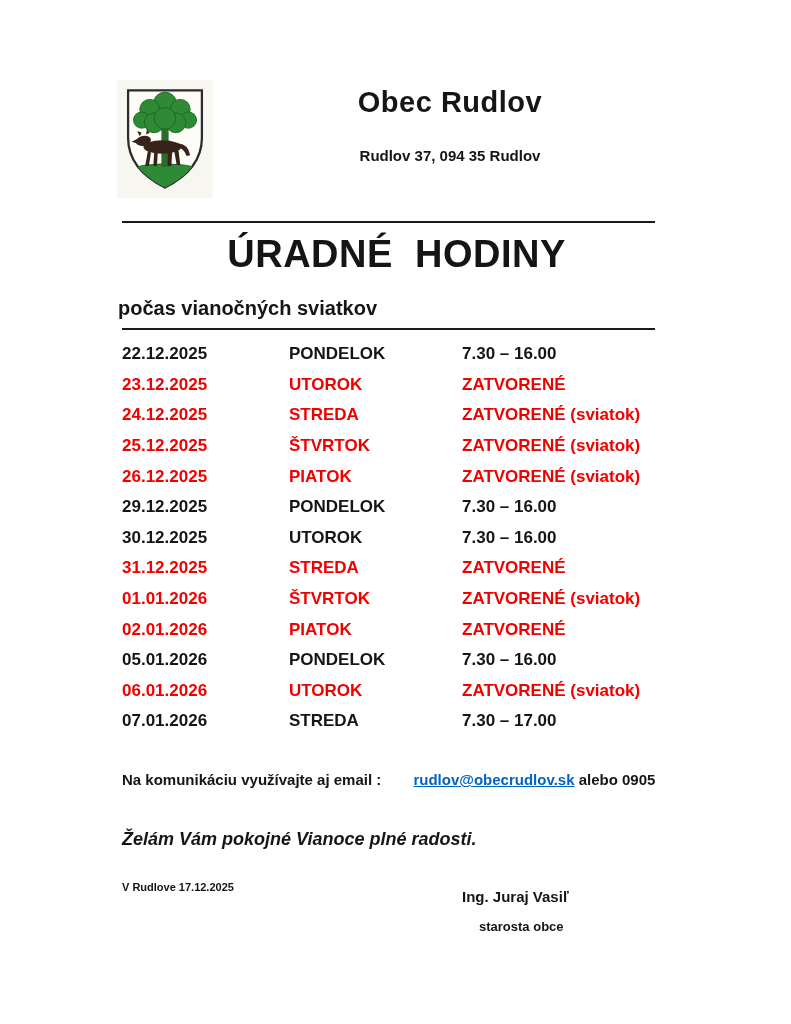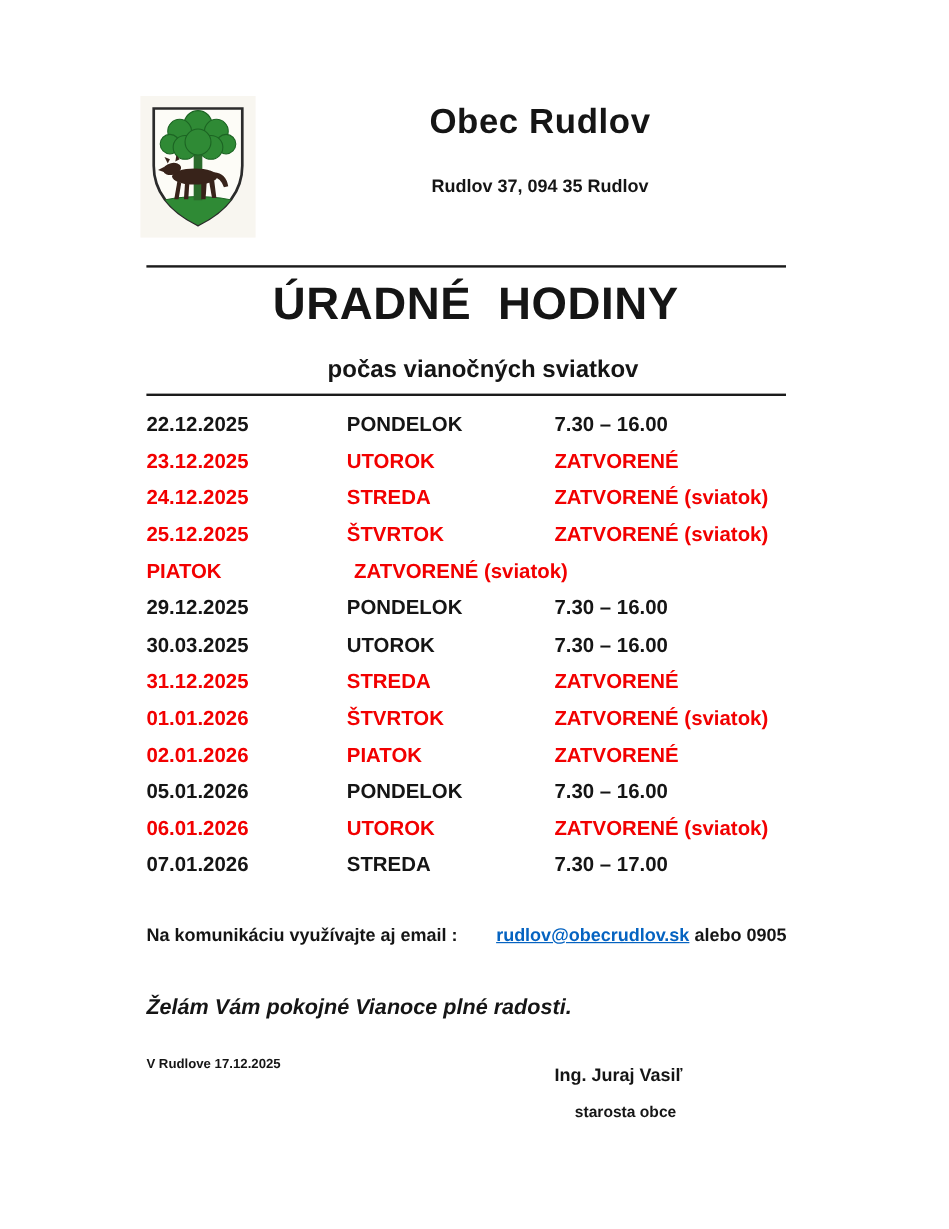--- a/index.html
+++ b/index.html
@@ -15,21 +15,21 @@
   .header-text{position:absolute;left:300px;top:86px;width:300px;text-align:center;}
   .org-name{font-size:29px;letter-spacing:0.5px;}
   .org-address{font-size:15px;margin-top:28px;}
   .divider{position:absolute;left:122px;width:549px;height:0;border-top:2px solid #1b1b1b;}
   .divider.top{top:221px;}
   .divider.bottom{top:328px;}
   .main-title{
     position:absolute;left:122px;top:233px;width:549px;text-align:center;
     font-size:38px;white-space:pre;letter-spacing:0.5px;
   }
-  .subtitle{position:absolute;left:128px;top:297px;width:549px;text-align:center;font-size:20px;}
+  .subtitle{position:absolute;left:118px;top:297px;width:549px;text-align:left;font-size:20px;}
   .schedule{position:absolute;left:122px;top:339px;width:560px;font-size:17px;}
   .row{display:flex;height:30.6px;align-items:center;}
   .c-date{width:167px;}
   .c-day{width:173px;}
   .c-hours{flex:1;}
   .row.closed{color:#f20000;}
   .contact{position:absolute;left:122px;top:771px;font-size:15px;width:600px;}
   .email{color:#0563c1;text-decoration:underline;cursor:pointer;margin-left:28px;}
   .wish{position:absolute;left:122px;top:829px;width:520px;text-align:left;font-size:18px;font-style:italic;}
   .sig-place{position:absolute;left:122px;top:881px;font-size:11px;}
@@ -105,30 +105,31 @@
         <span class="c-date">24.12.2025</span>
         <span class="c-day">STREDA</span>
         <span class="c-hours">ZATVORENÉ (sviatok)</span>
       </div>
     <div class="row closed">
         <span class="c-date">25.12.2025</span>
         <span class="c-day">ŠTVRTOK</span>
         <span class="c-hours">ZATVORENÉ (sviatok)</span>
       </div>
     <div class="row closed">
+        <span class="c-date">26.12.2025</span>
         <span class="c-day">PIATOK</span>
         <span class="c-hours">ZATVORENÉ (sviatok)</span>
       </div>
     <div class="row">
         <span class="c-date">29.12.2025</span>
         <span class="c-day">PONDELOK</span>
         <span class="c-hours">7.30 – 16.00</span>
       </div>
     <div class="row">
-        <span class="c-date">30.03.2025</span>
+        <span class="c-date">30.12.2025</span>
         <span class="c-day">UTOROK</span>
         <span class="c-hours">7.30 – 16.00</span>
       </div>
     <div class="row closed">
         <span class="c-date">31.12.2025</span>
         <span class="c-day">STREDA</span>
         <span class="c-hours">ZATVORENÉ</span>
       </div>
     <div class="row closed">
         <span class="c-date">01.01.2026</span>

